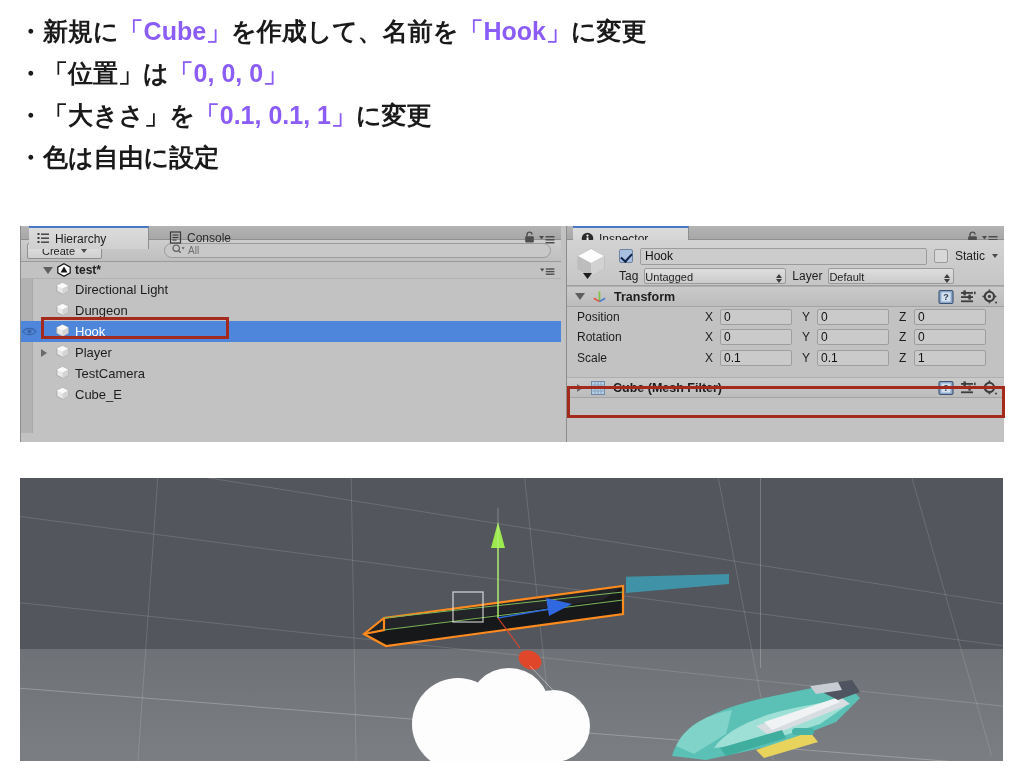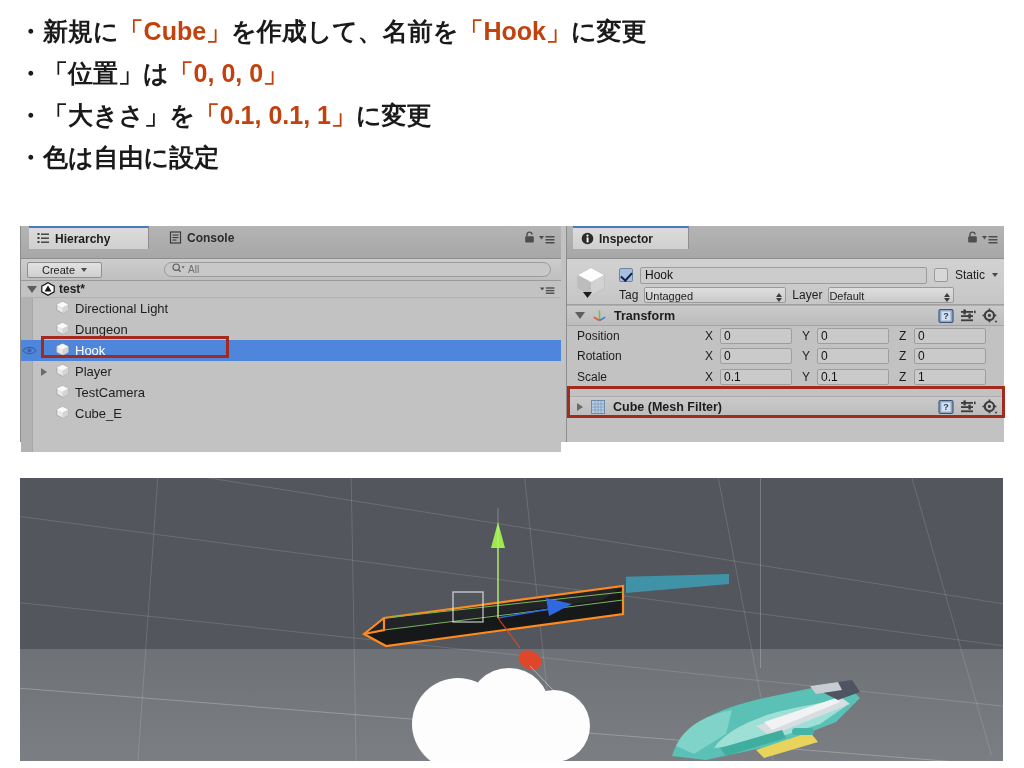--- a/index.html
+++ b/index.html
@@ -17,41 +17,40 @@
     position: absolute; left: 18px; top: 10px; width: 990px;
   }
   .bullet {
     font-size: 25px;
     font-weight: bold;
     color: #1a1a1a;
     line-height: 42px;
     white-space: nowrap;
     letter-spacing: 0px;
   }
-  .bullet .hl { color: #c2410c; }
+  .bullet .hl { color: #8b5cf6; }
 
   
   .unity {
     position: absolute;
     left: 20px; top: 226px;
     width: 984px; height: 216px;
     background: #c2c2c2;
   }
 
   
   .hier {
     position: absolute; left: 0; top: 0; width: 541px; height: 216px;
     background: #c2c2c2;
     border-left: 1px solid #8c8c8c;
   }
   .tabbar {
-    position: relative; height: 33px;
+    position: relative; height: 14px;
     background: linear-gradient(#b4b4b4, #a7a7a7);
     border-bottom: 1px solid #8e8e8e;
-    font-weight: bold;
   }
   .tab {
     position: absolute; top: 0; height: 23px;
     display: flex; align-items: center; gap: 5px;
     padding: 0 12px 0 8px;
     font-size: 12px; color: #1d1d1d;
   }
   .tab.active {
     background: linear-gradient(#dcdcdc, #cfcfcf);
     border-right: 1px solid #8e8e8e;
@@ -83,20 +82,21 @@
   .searchbox {
     flex: 1; height: 15px; margin-left: 56px; margin-right: 4px;
     border: 1px solid #9b9b9b; border-radius: 8px;
     background: #c8c8c8;
     display: flex; align-items: center; padding: 0 7px; gap: 3px;
     font-size: 10px; color: #6e6e6e;
   }
   .rowarea { background: #c2c2c2; height: 171px; position: relative; overflow: hidden; }
   .scenerow {
     height: 17px; display: flex; align-items: center; gap: 4px;
+    padding-left: 16px;
     background: #c2c2c2;
     border-bottom: 1px solid #b2b2b2;
     font-size: 12px; font-weight: bold; color:#1d1d1d;
     position: relative;
   }
   .gutter {
     position: absolute; left: 0; top: 0; width: 12px; bottom: 0;
     background: #b2b2b2; border-right: 1px solid #a8a8a8;
   }
   .hrow {

